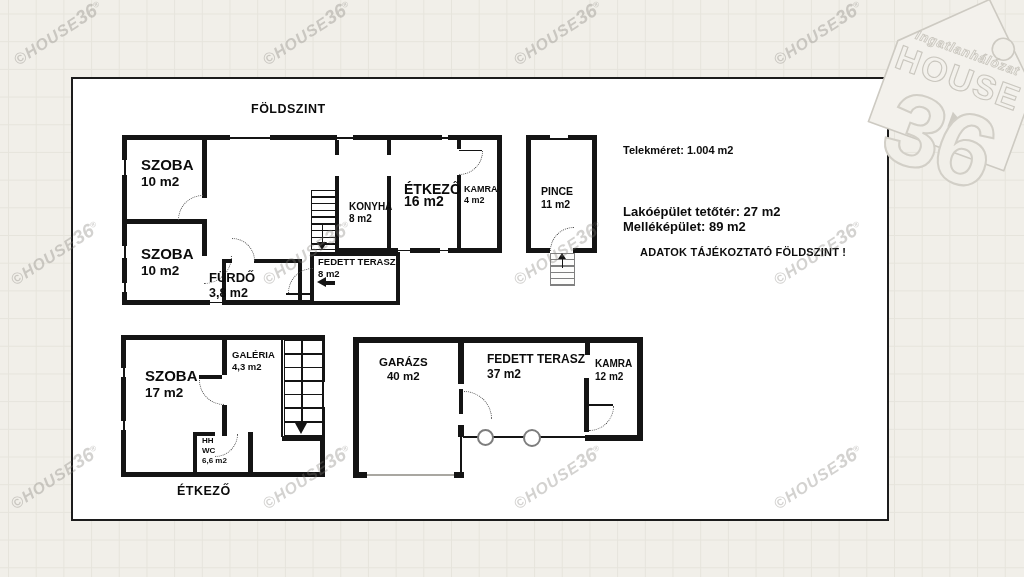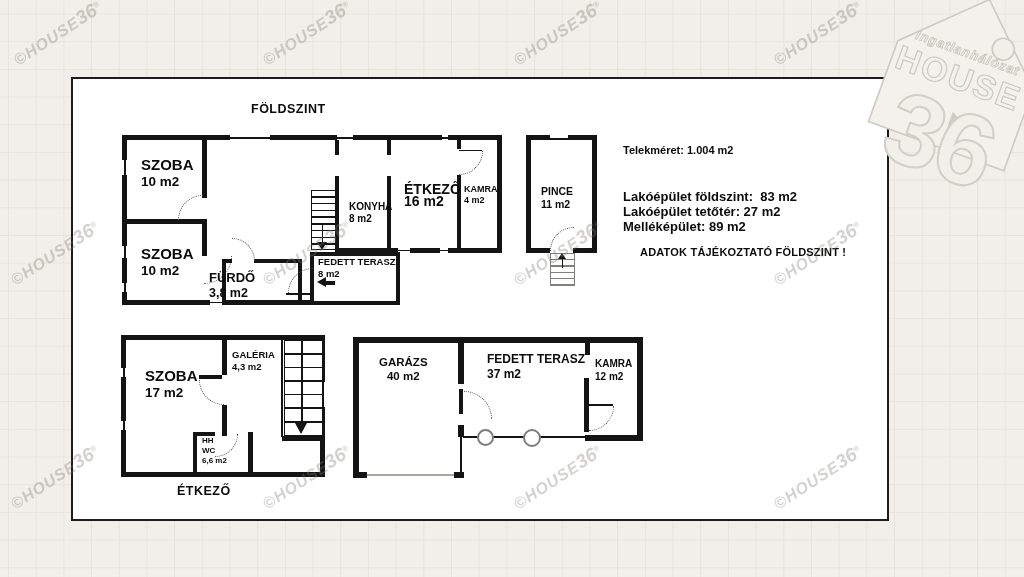--- a/index.html
+++ b/index.html
@@ -143,21 +143,20 @@
   <div class="lbl" style="left:318px;top:256px;font-size:9.5px;line-height:11.5px;">
     <div>FEDETT TERASZ</div>
     <div>8 m2</div>
   </div>
   <div class="lbl" style="left:541px;top:185px;font-size:10.5px;line-height:13px;">
     <div>PINCE</div>
     <div>11 m2</div>
   </div>
 
   <div class="info-line" style="left:623px;top:144px;font-size:11px;">Telekméret: 1.004 m2</div>
-  <div class="info-line" style="left:623px;top:189px;font-size:13px;">Lakóépület földszint:  83 m2</div>
   <div class="info-line" style="left:623px;top:204px;font-size:13px;">Lakóépület tetőtér: 27 m2</div>
   <div class="info-line" style="left:623px;top:219px;font-size:13px;">Melléképület: 89 m2</div>
   <div class="info-line" style="left:640px;top:246px;font-size:11px;letter-spacing:.2px;">ADATOK TÁJÉKOZTATÓ FÖLDSZINT !</div>
 
   <i class="w" style="left:121px;top:335px;width:204px;height:5px;"></i>
   <i class="w" style="left:121px;top:335px;width:5px;height:33px;"></i>
   <i class="tl" style="left:123px;top:368px;width:1.5px;height:9px;"></i>
   <i class="w" style="left:121px;top:377px;width:5px;height:44px;"></i>
   <i class="tl" style="left:123px;top:421px;width:1.5px;height:9px;"></i>
   <i class="w" style="left:121px;top:430px;width:5px;height:47px;"></i>

